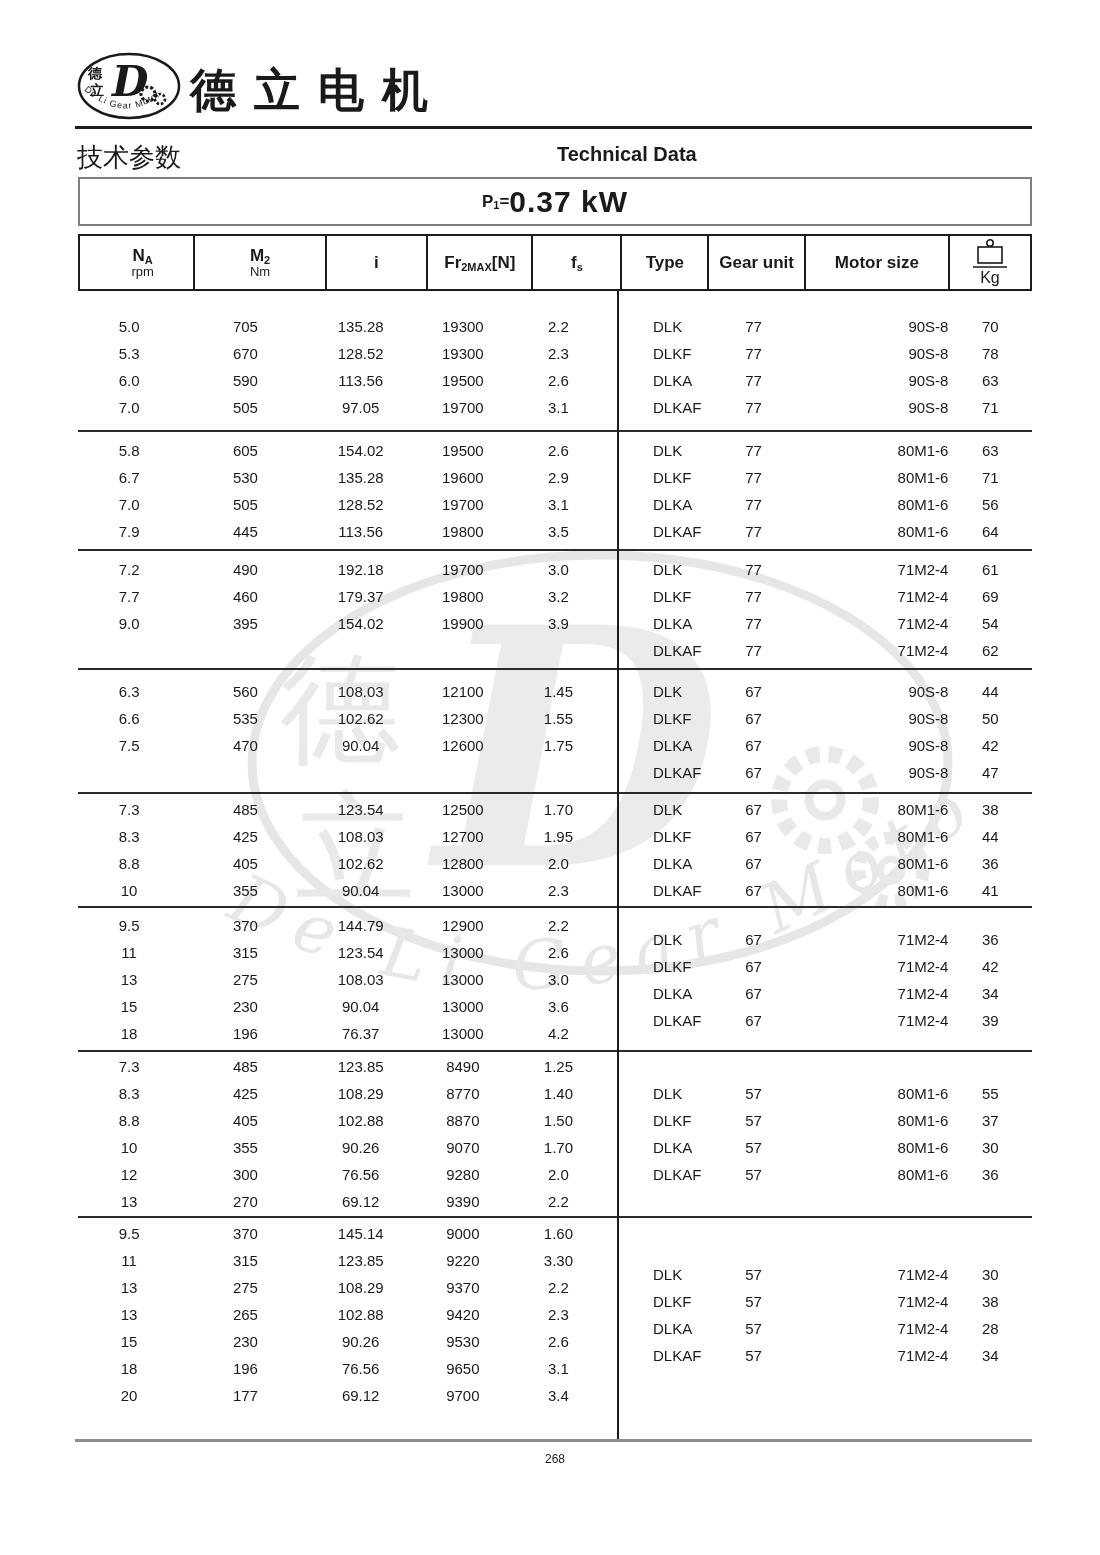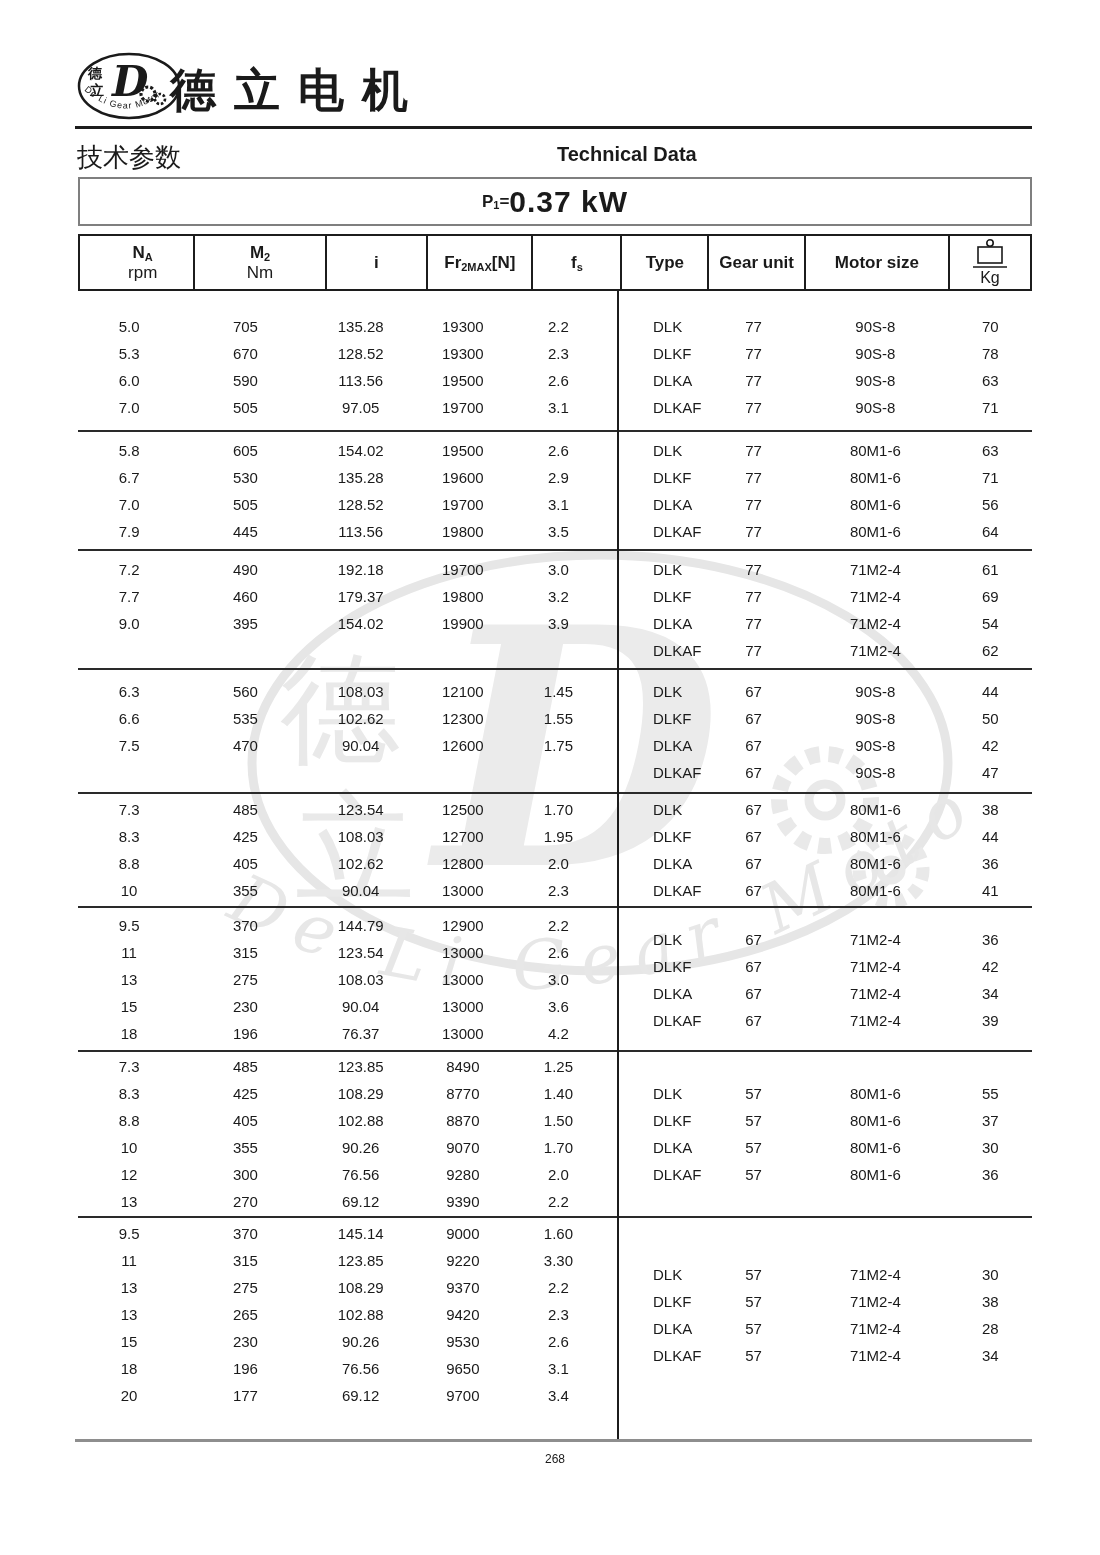--- a/index.html
+++ b/index.html
@@ -5,60 +5,60 @@
   html,body{margin:0;padding:0;background:#ffffff;}
   .page{position:relative;width:1100px;height:1555px;background:#fff;overflow:hidden;
         font-family:"Liberation Sans",sans-serif;color:#1a1a1a;}
   .layer{position:relative;z-index:1;}
 
   
   .watermark{position:absolute;left:185px;top:485px;z-index:0;pointer-events:none;}
 
   
   .logo{position:absolute;left:76px;top:50px;width:106px;height:74px;}
-  .brand{position:absolute;left:170px;top:60px;font-size:46px;font-weight:bold;
+  .brand{position:absolute;left:190px;top:60px;font-size:46px;font-weight:bold;
          font-family:"DejaVu Serif",serif;letter-spacing:18px;white-space:nowrap;}
   .header-rule{position:absolute;left:75px;top:126px;width:957px;height:3px;background:#1c1c1c;}
   .section-cn{position:absolute;left:77px;top:140px;font-size:26px;font-weight:normal;}
   .section-en{position:absolute;left:557px;top:143px;font-size:20px;font-weight:bold;}
 
   
   .title-box{position:absolute;left:78px;top:177px;width:954px;height:49px;border:2px solid #7f7f7f;
              box-sizing:border-box;display:flex;align-items:center;justify-content:center;}
   .p-small{font-size:17px;font-weight:bold;}
   .p-sub{font-size:11px;font-weight:bold;position:relative;top:3px;}
   .p-big{font-size:30px;font-weight:bold;letter-spacing:1px;}
 
   
   .thead{position:absolute;left:78px;top:234px;width:954px;height:57px;border:2px solid #1c1c1c;
          box-sizing:border-box;display:flex;background:transparent;}
   .th{border-right:2px solid #1c1c1c;display:flex;flex-direction:column;align-items:center;
       justify-content:center;font-weight:bold;font-size:17px;line-height:1.12;}
   .th:last-child{border-right:none;}
   .sub{font-size:11px;font-weight:bold;position:relative;top:3px;}
-  .th-unit{font-size:17px;font-weight:normal;}
+  .th-unit{font-size:13px;font-weight:normal;}
   .w-na{flex:105 1 0;padding-left:12px;}.w-m2{flex:134 1 0;}.w-i{flex:103 1 0;}.w-fr{flex:107 1 0;}.w-fs{flex:90 1 0;}
   .w-type{flex:88 1 0;}.w-gear{flex:98 1 0;}.w-motor{flex:147 1 0;}.w-kg{flex:83 1 0;}
   .kg-cell{line-height:1.0;}
   .kg-label{font-size:16px;font-weight:normal;margin-top:1px;}
 
   
   .data{position:absolute;left:78px;top:291px;width:954px;}
   .groups-wrap{position:relative;}
   .vdiv{position:absolute;left:539px;top:0;bottom:0;width:2px;background:#1c1c1c;}
   .group{display:flex;border-bottom:2px solid #2a2a2a;box-sizing:border-box;}
   .gleft{width:539px;display:flex;flex-direction:column;}
   .gright{width:415px;display:flex;flex-direction:column;justify-content:flex-start;margin-left:15px;}
   .center-right .gright{justify-content:center;}
   .grow{display:flex;align-items:center;height:27px;font-size:15px;}
   .lc{text-align:center;}
   .lc0{width:19.5%;}.lc1{width:24.9%;}.lc2{width:19.1%;}.lc3{width:19.9%;}.lc4{width:16.6%;}
   .rc0{width:88px;padding-left:36px;box-sizing:border-box;}
   .rc1{width:98px;text-align:center;}
-  .rc2{width:147px;text-align:center;}
+  .rc2{width:147px;text-align:right;}
   .rc3{width:84px;text-align:center;}
   .pad-g0{padding:22px 0 9px 0;}
   .pad-g1{padding:5px 0 4px 0;}
   .pad-g2{padding:5px 0 4px 0;}
   .pad-g3{padding:8px 0 6px 0;}
   .pad-g4{padding:2px 0 2px 0;}
   .pad-g5{padding:4px 0 3px 0;}
   .pad-g6{padding:1px 0 1px 0;}
   .pad-g7{padding:2px 0 30px 0;border-bottom:none;}
 

